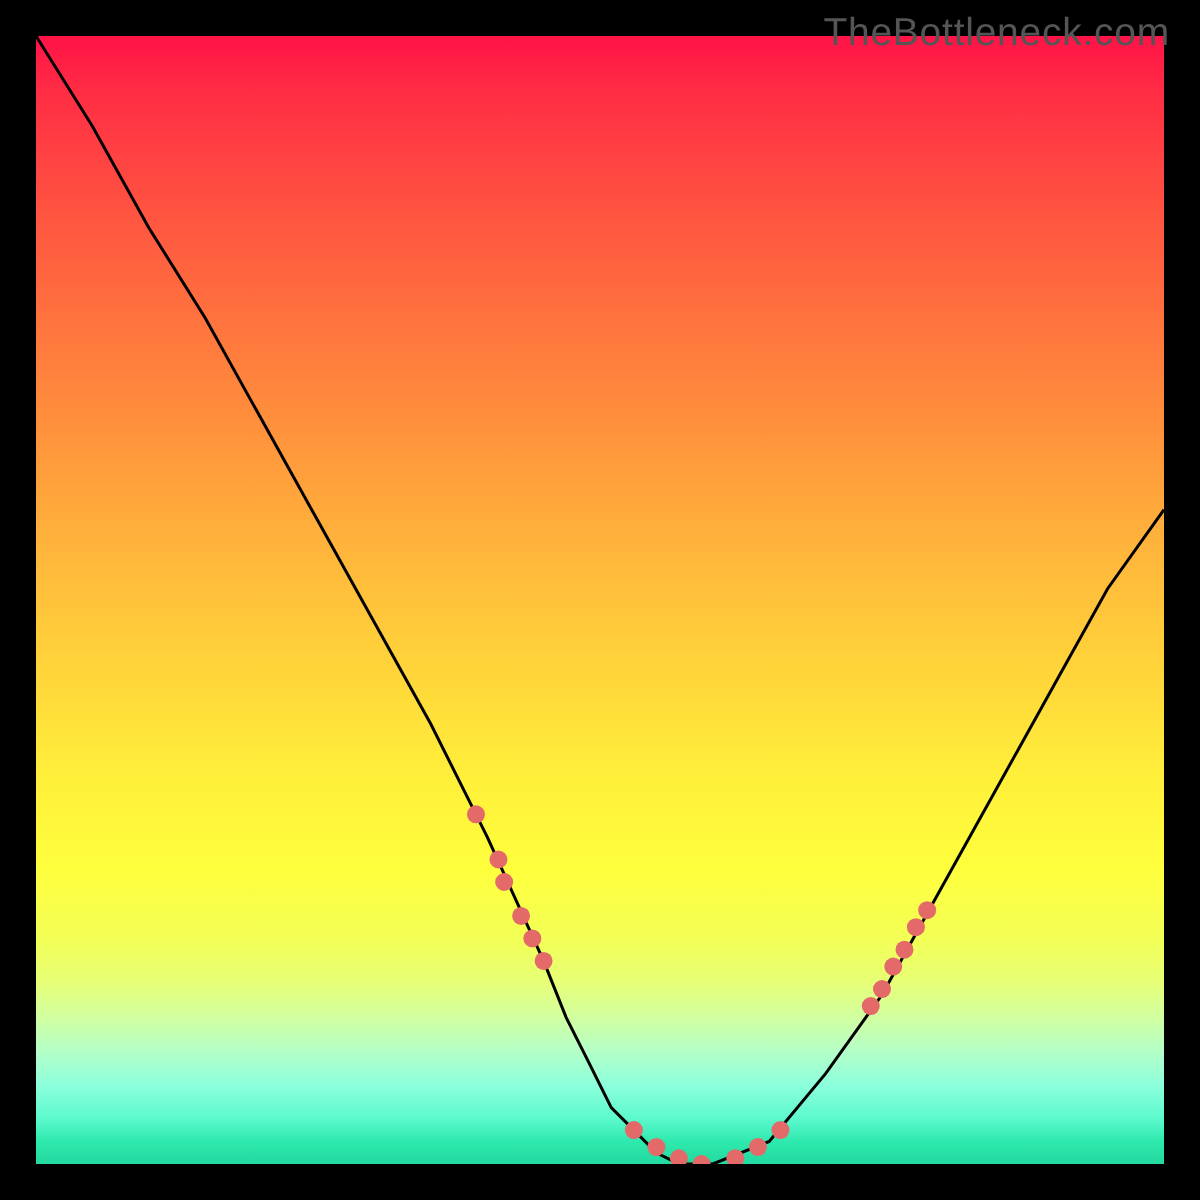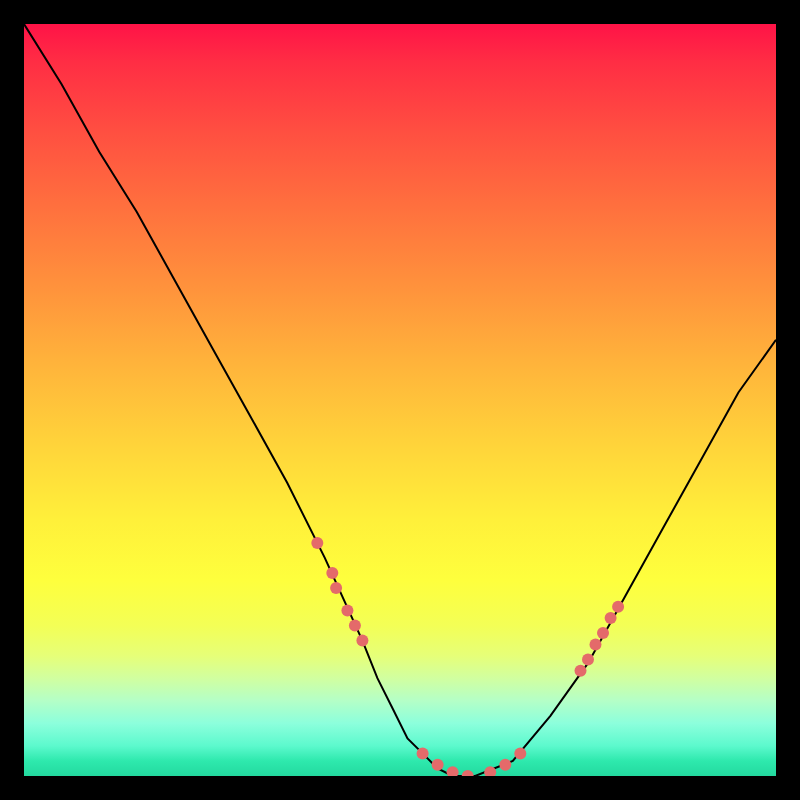--- a/index.html
+++ b/index.html
@@ -58,20 +58,21 @@
     left: 0;
     top: 0;
     width: 752px;
     height: 752px;
   }
 </style>
 </head>
 <body>
 
 <div class="frame">
+  <div class="watermark">TheBottleneck.com</div>
   <div class="plot-area">
     <svg class="chart" viewBox="0 0 752 752" preserveAspectRatio="none">
       <path id="curve-path" fill="none" stroke="#000000" stroke-width="2" d="M0.0 0.0 L37.6 60.2 L75.2 127.8 L112.8 188.0 L150.4 255.7 L188.0 323.4 L225.6 391.0 L263.2 458.7 L300.8 533.9 L338.4 616.6 L353.4 654.2 L368.5 684.3 L383.5 714.4 L398.6 729.4 L413.6 744.5 L428.6 752.0 L451.2 752.0 L488.8 737.0 L526.4 691.8 L564.0 639.2 L601.6 571.5 L639.2 503.8 L676.8 436.2 L714.4 368.5 L752.0 315.8"></path>
       <g id="marker-group">
           <circle cx="293.3" cy="518.9" r="6" fill="#e46a6a"></circle>
           <circle cx="308.3" cy="549.0" r="6" fill="#e46a6a"></circle>
           <circle cx="312.1" cy="564.0" r="6" fill="#e46a6a"></circle>
           <circle cx="323.4" cy="586.6" r="6" fill="#e46a6a"></circle>
           <circle cx="330.9" cy="601.6" r="6" fill="#e46a6a"></circle>
           <circle cx="338.4" cy="616.6" r="6" fill="#e46a6a"></circle>

